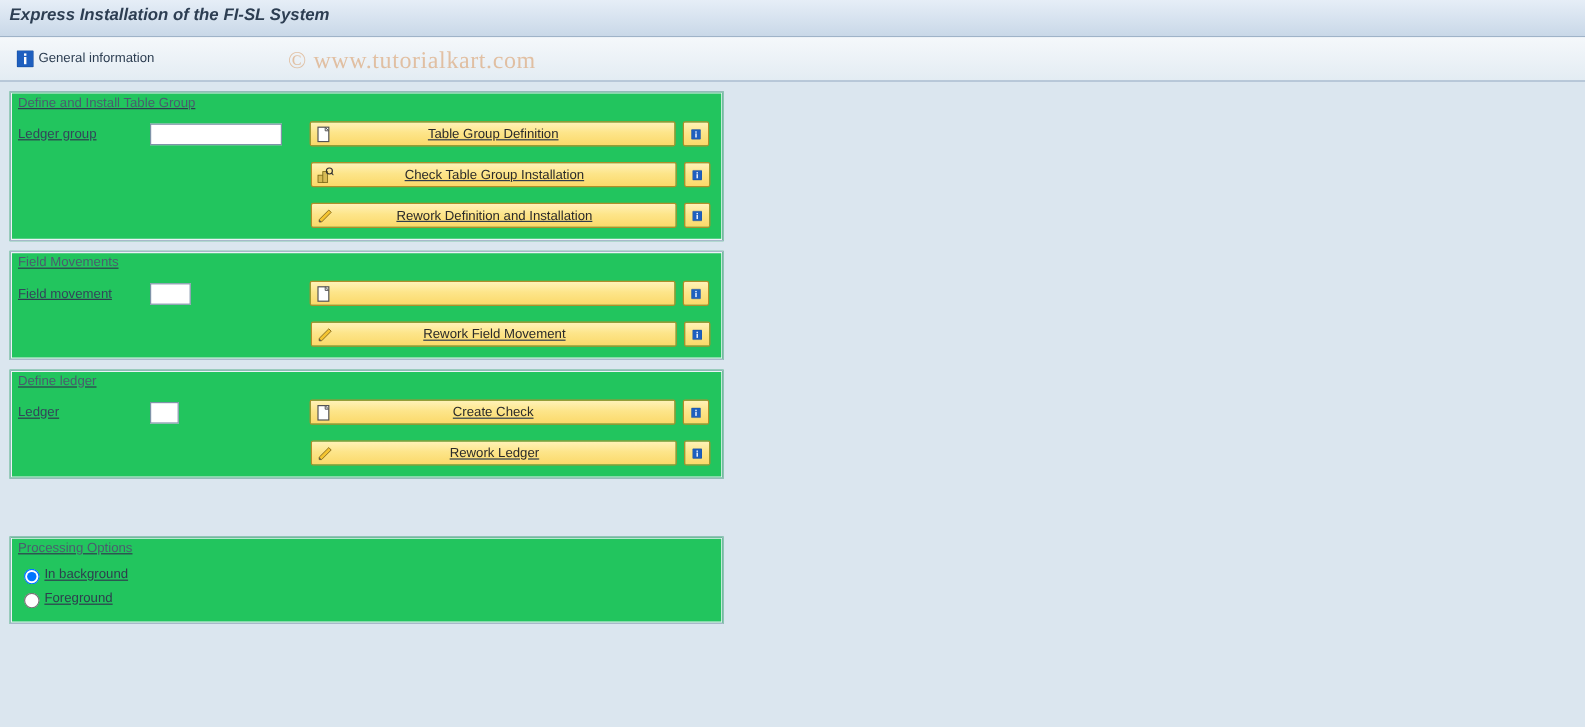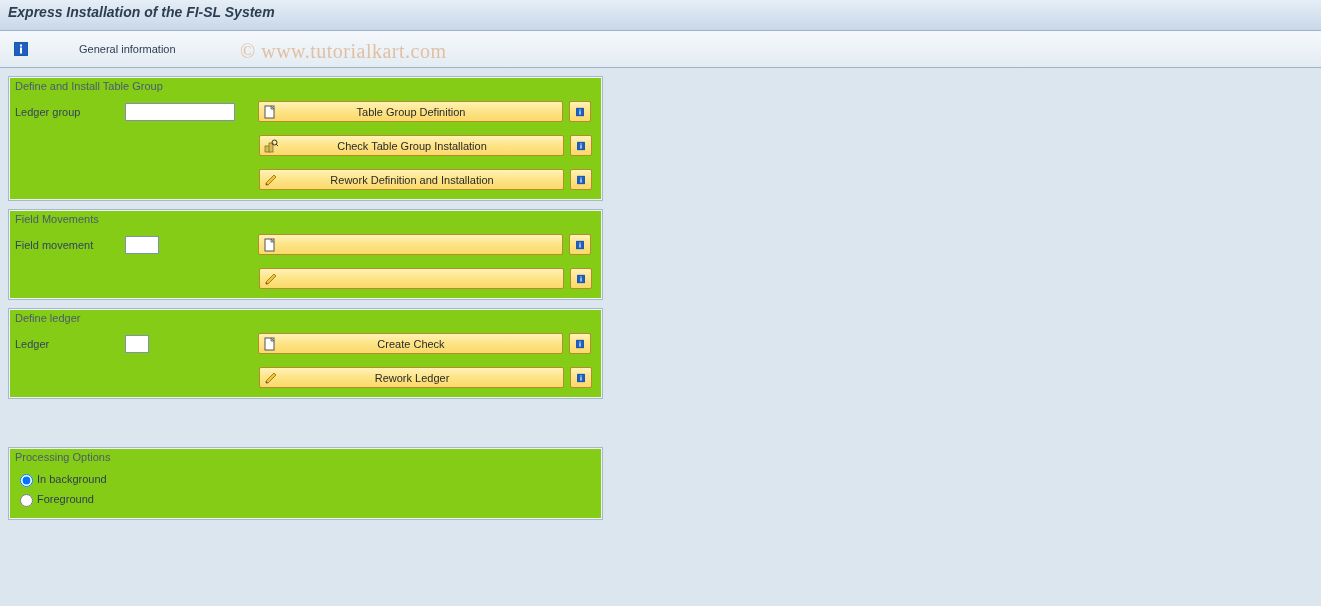--- a/index.html
+++ b/index.html
@@ -31,32 +31,32 @@
     display: flex;
     align-items: center;
   }
   .toolbar-btn {
     display: inline-flex;
     align-items: center;
     height: 20px;
     padding: 0 6px;
     cursor: pointer;
     color: #2d3e52;
-    gap: 47px;
   }
   .content {
     padding: 8px;
     width: 595px;
   }
   .groupbox {
     border: 1px solid #a7b8c9;
-    background: #84cc16;
+    background: #22c55e;
     margin-bottom: 8px;
     box-shadow: inset 0 0 0 1px #ecf2f8;
     position: relative;
+    text-decoration: underline;
   }
   .groupbox-title {
     font-size: 11px;
     color: #4b5c6e;
     padding: 3px 6px 6px 6px;
   }
   .row {
     display: flex;
     align-items: center;
     padding: 3px 6px 10px 6px;
@@ -285,20 +285,21 @@
     </div>
 
     <div class="row indent-action">
       <div class="action-col">
         <button class="sapbtn">
           <span class="sapbtn-iconcell">
               <svg width="14" height="14" viewBox="0 0 14 14">
                 <use href="#ico-pencil"></use>
               </svg>
             </span>
+          <span class="sapbtn-label">Rework Field Movement</span>
         </button>
         <button class="infobtn">
           <svg class="info-icon" viewBox="0 0 14 14">
               <use href="#ico-info"></use>
             </svg>
         </button>
       </div>
     </div>
   </div>
 

